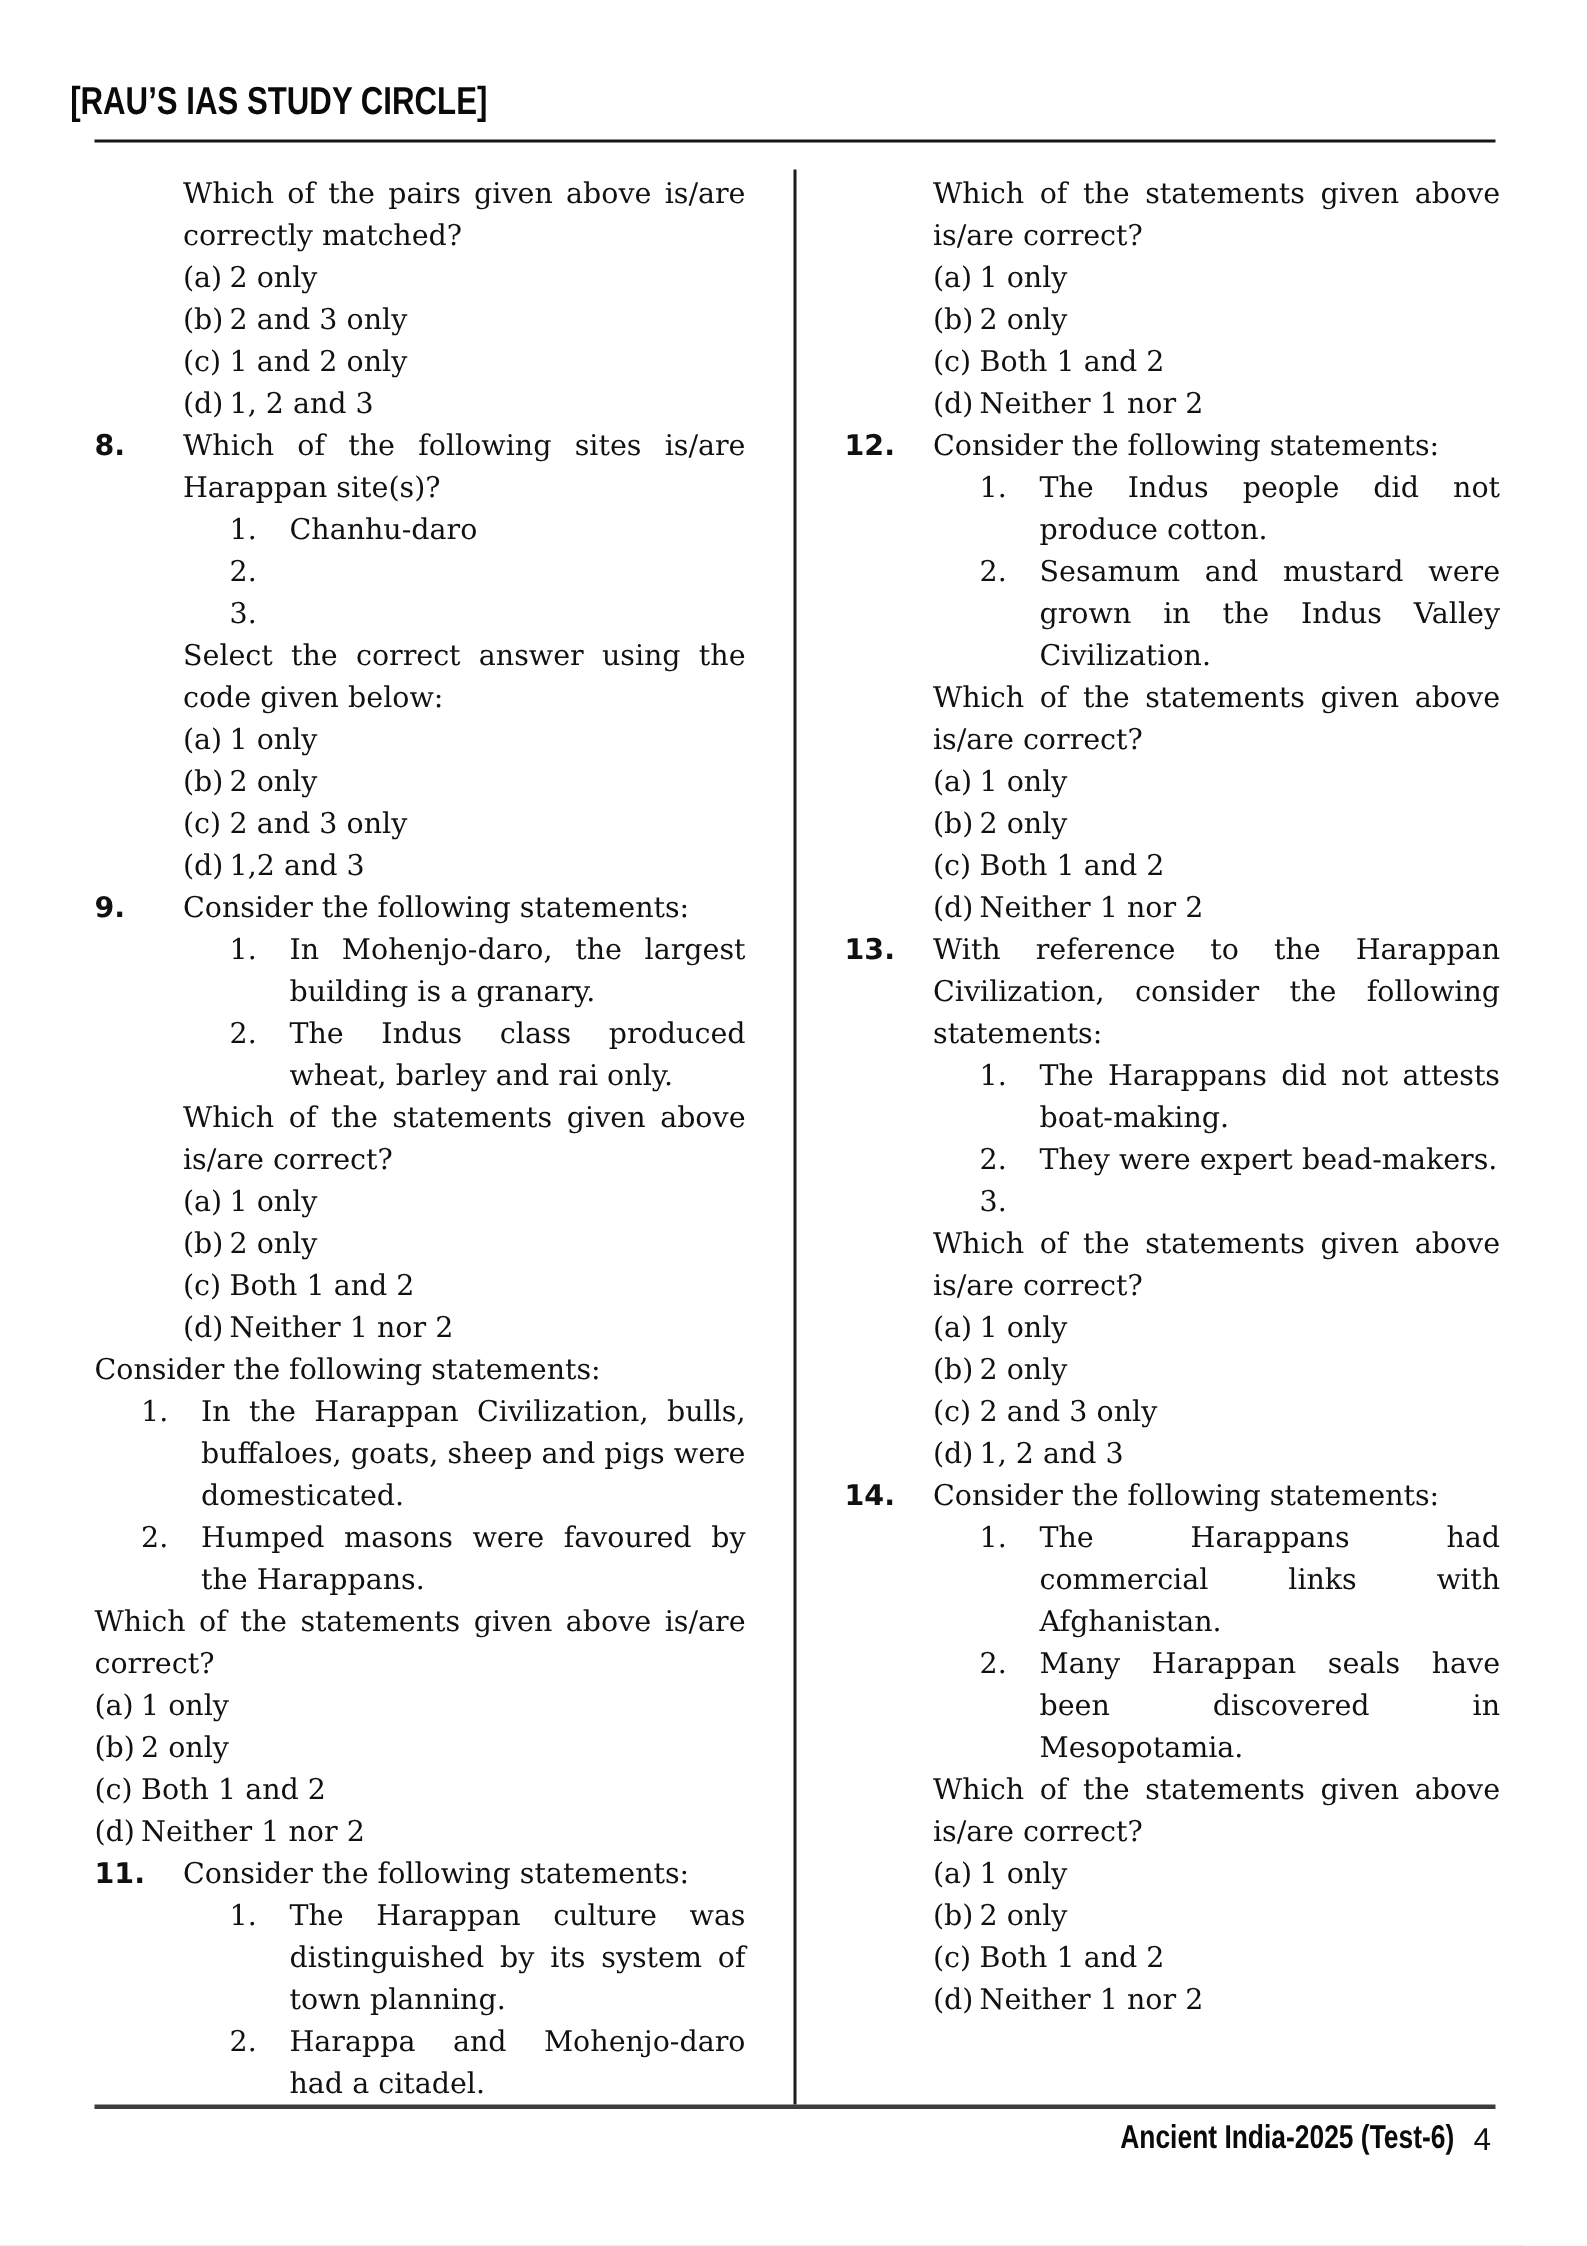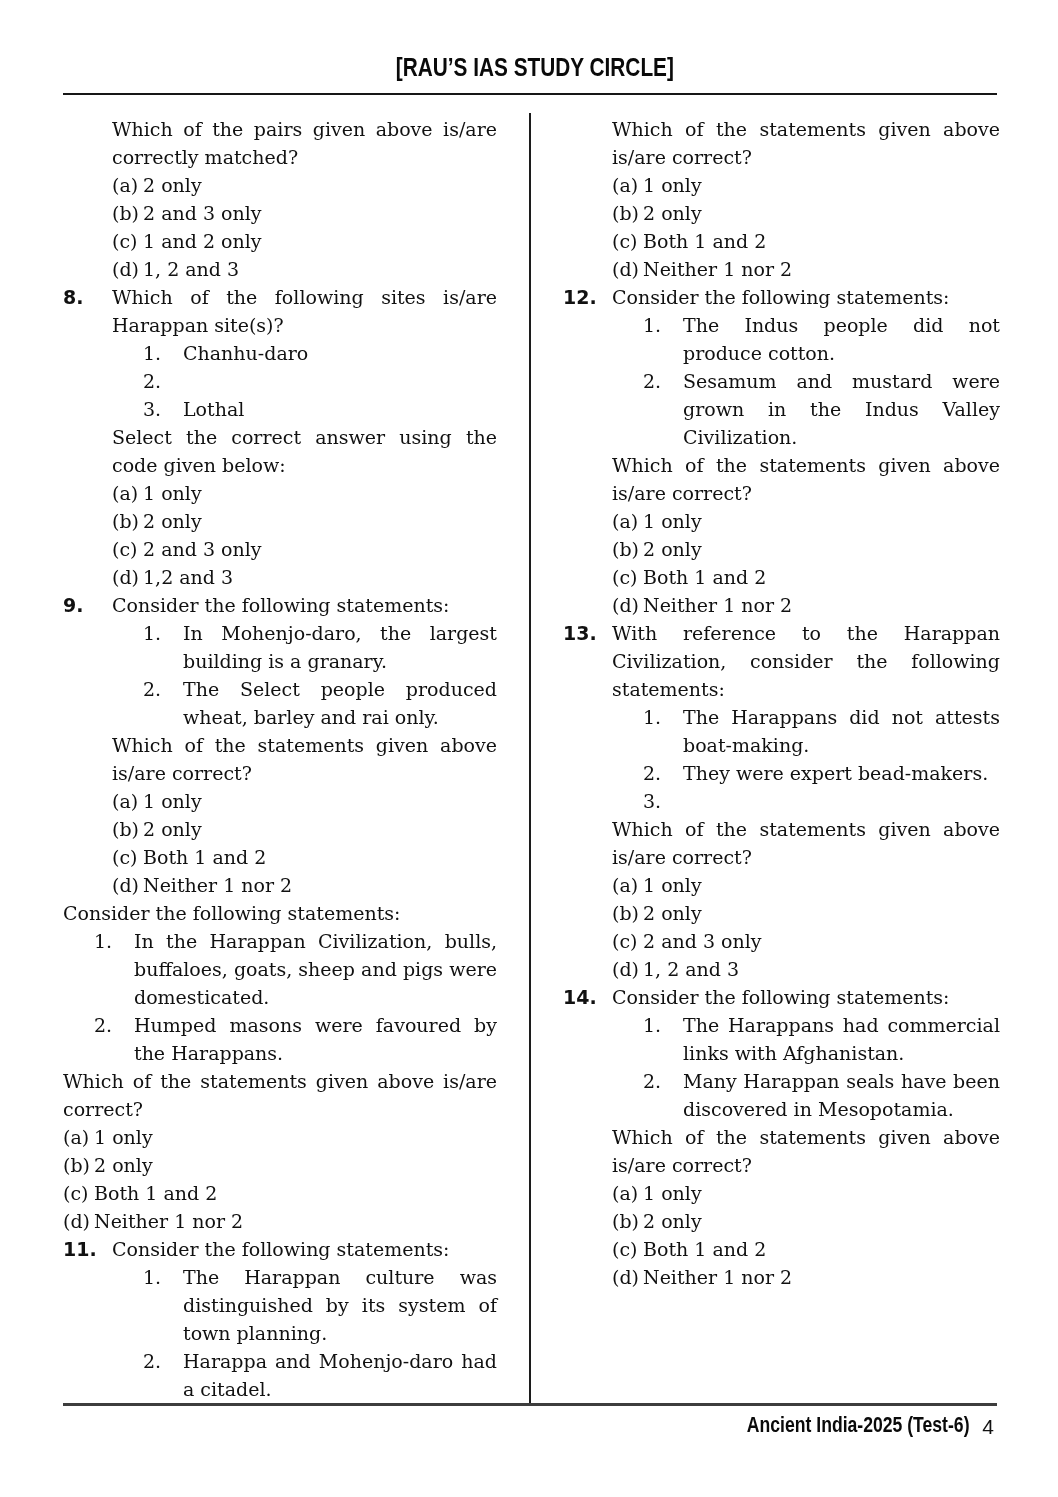--- a/index.html
+++ b/index.html
@@ -3,35 +3,35 @@
 <meta charset="utf-8">
 <style>
   html,body { margin:0; padding:0; background:#e8e8e8; }
   .page {
     position:relative; width:1058px; height:1497px; margin:0 auto;
     background:#ffffff; color:#111;
     font-family:"DejaVu Serif", serif; font-size:19px; line-height:28px;
     overflow:hidden;
   }
   
-  .header-title-wrap { position:absolute; top:50px; left:12px; right:0; text-align:center; }
+  .header-title-wrap { position:absolute; top:50px; left:12px; right:0; }
   .condensed {
     display:inline-block; white-space:nowrap;
     font-family:"Liberation Sans", sans-serif; font-weight:700;
     transform:scaleX(0.8); transform-origin:center;
   }
   .header-title-wrap .condensed { font-size:26px; line-height:34px; color:#0a0a0a; }
   .header-rule { position:absolute; top:93px; left:63px; right:61px; border-top:2px solid #161616; }
   
   .col { position:absolute; top:115px; }
   .col-left  { left:63px;  width:434px; }
   .col-right { left:563px; width:437px; }
   .column-divider { position:absolute; left:529px; top:113px; height:1290px; width:2px; background:#1c1c1c; }
   
-  .question { display:flex; }
+  .question { display:flex;gap:10px; }
   .qnum {
     flex:none; width:49px;
     font-family:"DejaVu Sans", sans-serif; font-weight:700; font-size:19px;
   }
   .qbody { flex:1; min-width:0; }
   .qtext { margin:0; text-align:justify; }
   .statement { display:flex; margin-left:31px; }
   .snum { flex:none; width:40px; }
   .stext { flex:1; min-width:0; text-align:justify; }
   .option { display:flex; }
@@ -85,21 +85,20 @@
           <p class="qtext">Which of the following sites is/are Harappan site(s)?</p>
           <div class="statement">
             <span class="snum">1.</span>
             <span class="stext">Chanhu-daro</span>
           </div>
           <div class="statement">
             <span class="snum">2.</span>
           </div>
           <div class="statement">
             <span class="snum">3.</span>
-            <span class="stext">Lothal</span>
           </div>
           <p class="qtext">Select the correct answer using the code given below:</p>
           <div class="option">
             <span class="olabel">(a)</span>
             <span class="otext">1 only</span>
           </div>
           <div class="option">
             <span class="olabel">(b)</span>
             <span class="otext">2 only</span>
           </div>
@@ -116,21 +115,21 @@
       <div class="question">
         <div class="qnum">9.</div>
         <div class="qbody">
           <p class="qtext">Consider the following statements:</p>
           <div class="statement">
             <span class="snum">1.</span>
             <span class="stext">In Mohenjo-daro, the largest building is a granary.</span>
           </div>
           <div class="statement">
             <span class="snum">2.</span>
-            <span class="stext">The Select people produced wheat, barley and rai only.</span>
+            <span class="stext">The Indus class produced wheat, barley and rai only.</span>
           </div>
           <p class="qtext">Which of the statements given above is/are correct?</p>
           <div class="option">
             <span class="olabel">(a)</span>
             <span class="otext">1 only</span>
           </div>
           <div class="option">
             <span class="olabel">(b)</span>
             <span class="otext">2 only</span>
           </div>

